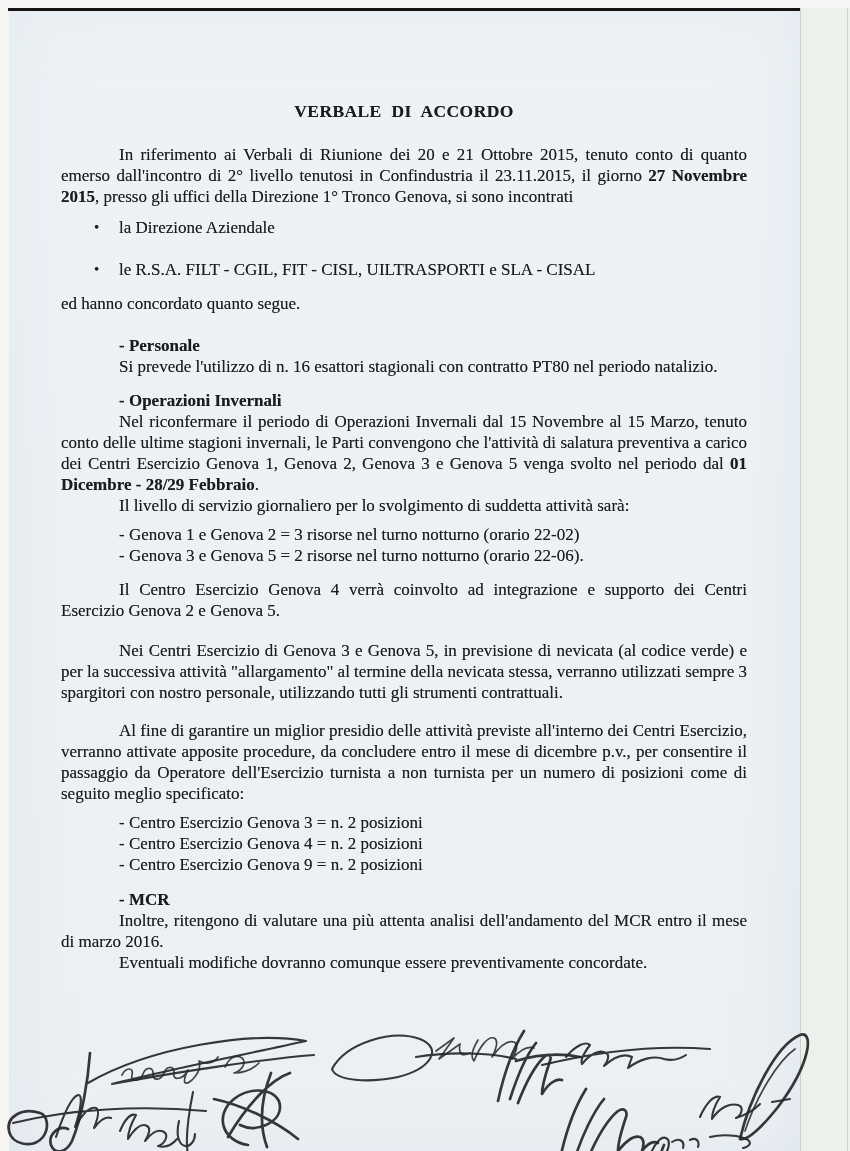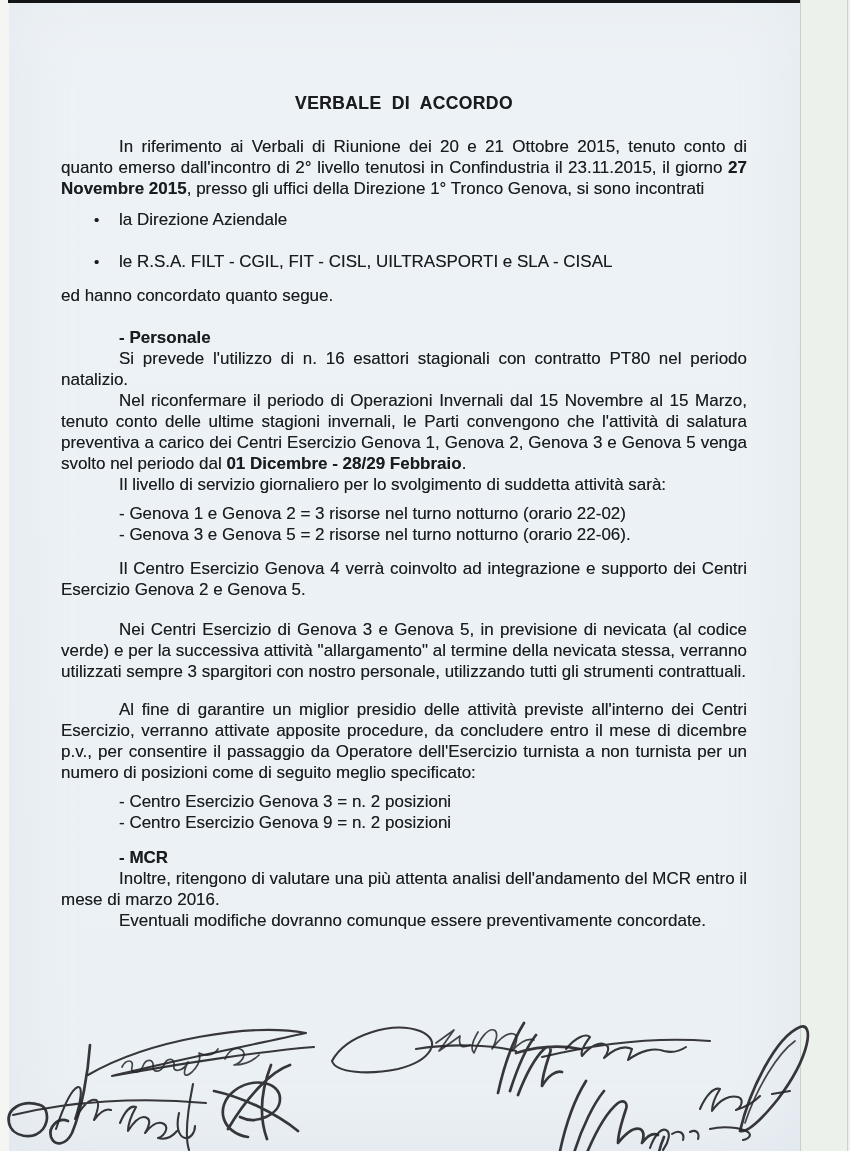--- a/index.html
+++ b/index.html
@@ -1,16 +1,16 @@
 <!DOCTYPE html>
 <html><head>
 <meta charset="utf-8">
 <style>
   html,body{margin:0;padding:0;width:850px;height:1151px;overflow:hidden;background:#f5f6f3;}
-  .scan{position:relative;width:850px;height:1000px;font-family:Liberation Sans, sans-serif;color:#1b1c1e;}
+  .scan{position:relative;width:850px;height:1000px;font-family:Liberation Serif, serif;color:#1b1c1e;margin-top:8px;}
   .paper{position:absolute;left:9px;top:0;width:791px;height:1151px;
          background:linear-gradient(180deg,#f0f4f7 0%,#edf2f6 6%,#ecf1f5 60%,#ebf0f4 100%);
          box-shadow:inset 0 0 70px rgba(185,200,212,.22);}
   .edge-top{position:absolute;left:-1px;top:0;width:792px;height:3px;background:#141414;}
   .right-strip{position:absolute;left:800px;top:0;width:50px;height:1151px;background:#edf1ec;border-left:1px solid #c9d1cb;}
   .right-strip::after{content:"";position:absolute;right:3px;top:0;bottom:0;width:1px;background:#ccd3cd;}
   .content{position:absolute;left:52px;top:0;width:686px;font-size:17px;line-height:21px;
            text-shadow:0 0 .5px rgba(25,28,32,.55);}
   .title{font-size:17.5px;font-weight:700;text-align:center;margin:93px 0 0;letter-spacing:.4px;word-spacing:5px;}
   p{margin:0;}
@@ -47,34 +47,36 @@
       <div class="bullet-row">
         <span class="bullet-dot">•</span>
         <span>le R.S.A. FILT - CGIL, FIT - CISL, UILTRASPORTI e SLA - CISAL</span>
       </div>
 
       <p class="mt13">ed hanno concordato quanto segue.</p>
 
       <p class="heading mt21">- Personale</p>
       <p class="ind just">Si prevede l'utilizzo di n. 16 esattori stagionali con contratto PT80 nel periodo natalizio.</p>
 
+      <p class="heading mt13">- Operazioni Invernali</p>
       <p class="ind just"><span>Nel riconfermare il periodo di Operazioni Invernali dal 15 Novembre al 15 Marzo, tenuto conto delle ultime stagioni invernali, le Parti convengono che l'attività di salatura preventiva a carico dei Centri Esercizio Genova 1, Genova 2, Genova 3 e Genova 5 venga svolto nel periodo dal </span><b>01 Dicembre - 28/29 Febbraio</b><span>.</span></p>
       <p class="ind">Il livello di servizio giornaliero per lo svolgimento di suddetta attività sarà:</p>
 
       <div class="mt8">
         <p class="line">- Genova 1 e Genova 2 = 3 risorse nel turno notturno (orario 22-02)</p>
         <p class="line">- Genova 3 e Genova 5 = 2 risorse nel turno notturno (orario 22-06).</p>
       </div>
 
       <p class="ind just mt13">Il Centro Esercizio Genova 4 verrà coinvolto ad integrazione e supporto dei Centri Esercizio Genova 2 e Genova 5.</p>
       <p class="ind just mt19">Nei Centri Esercizio di Genova 3 e Genova 5, in previsione di nevicata (al codice verde) e per la successiva attività "allargamento" al termine della nevicata stessa, verranno utilizzati sempre 3 spargitori con nostro personale, utilizzando tutti gli strumenti contrattuali.</p>
       <p class="ind just mt17">Al fine di garantire un miglior presidio delle attività previste all'interno dei Centri Esercizio, verranno attivate apposite procedure, da concludere entro il mese di dicembre p.v., per consentire il passaggio da Operatore dell'Esercizio turnista a non turnista per un numero di posizioni come di seguito meglio specificato:</p>
 
       <div class="mt8">
         <p class="line">- Centro Esercizio Genova 3 = n. 2 posizioni</p>
+        <p class="line">- Centro Esercizio Genova 4 = n. 2 posizioni</p>
         <p class="line">- Centro Esercizio Genova 9 = n. 2 posizioni</p>
       </div>
 
       <p class="heading mt14">- MCR</p>
       <p class="ind just">Inoltre, ritengono di valutare una più attenta analisi dell'andamento del MCR entro il mese di marzo 2016.</p>
       <p class="ind">Eventuali modifiche dovranno comunque essere preventivamente concordate.</p>
     </div>
   </div>
 
   <div class="right-strip"></div>

